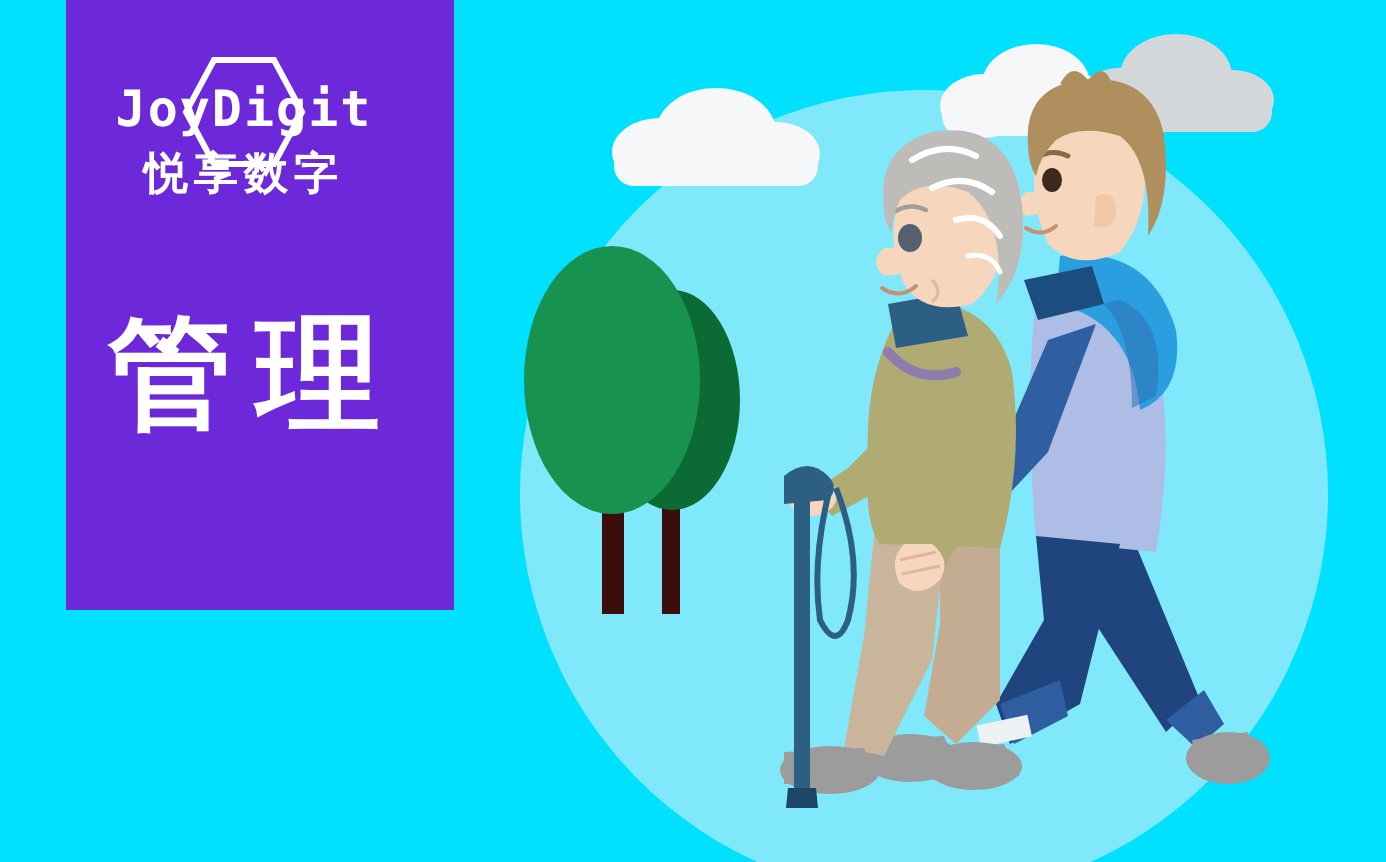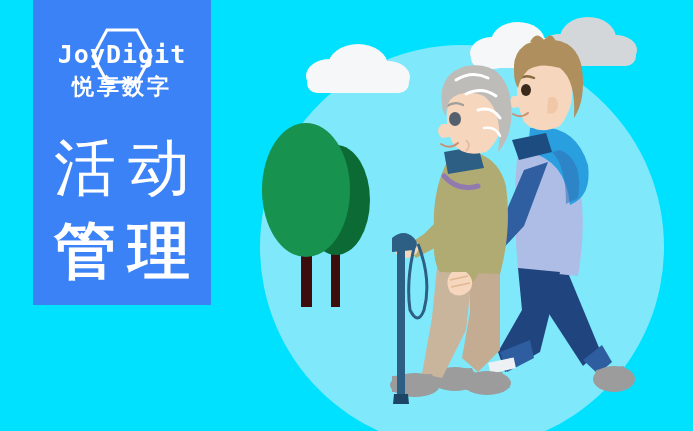--- a/index.html
+++ b/index.html
@@ -7,21 +7,21 @@
     width:693px;height:431px;overflow:hidden;
     font-family:"Liberation Sans","DejaVu Sans",sans-serif;
     background:#00e1ff;
   }
   #stage{position:relative;width:693px;height:431px;overflow:hidden;background:#00e1ff;}
   #artboard{position:absolute;inset:0;}
 
   
   .panel{
     position:absolute;left:33px;top:0;width:178px;height:305px;
-    background:#3b82f6;z-index:20;
+    background:#6d28d9;z-index:20;padding-left:16px;
   }
   .logo-wrap{position:absolute;left:0;top:28px;width:178px;height:56px;}
   .logo-hex{position:absolute;left:58px;top:0px;width:62px;height:56px;}
   .logo-text{
     position:absolute;left:0;top:12px;width:178px;text-align:center;
     color:#ffffff;font-size:25px;font-weight:bold;letter-spacing:1px;
     font-family:"DejaVu Sans Mono","Liberation Mono",monospace;
     white-space:nowrap;
   }
   .logo-sub{
@@ -175,19 +175,18 @@
     <div class="logo-wrap">
       <svg class="logo-hex" viewBox="0 0 62 56" xmlns="http://www.w3.org/2000/svg">
         <polygon points="16,2 46,2 60,28 46,54 16,54 2,28" fill="none" stroke="#ffffff" stroke-width="3"></polygon>
       </svg>
       <div class="logo-text">JoyDigit</div>
     </div>
 
     <div class="logo-sub">悦享数字</div>
 
     <div class="title-block">
-      <div class="title-line l1">活动</div>
       <div class="title-line l2">管理</div>
     </div>
 
   </div>
 
 </div>
 
 </body></html>

